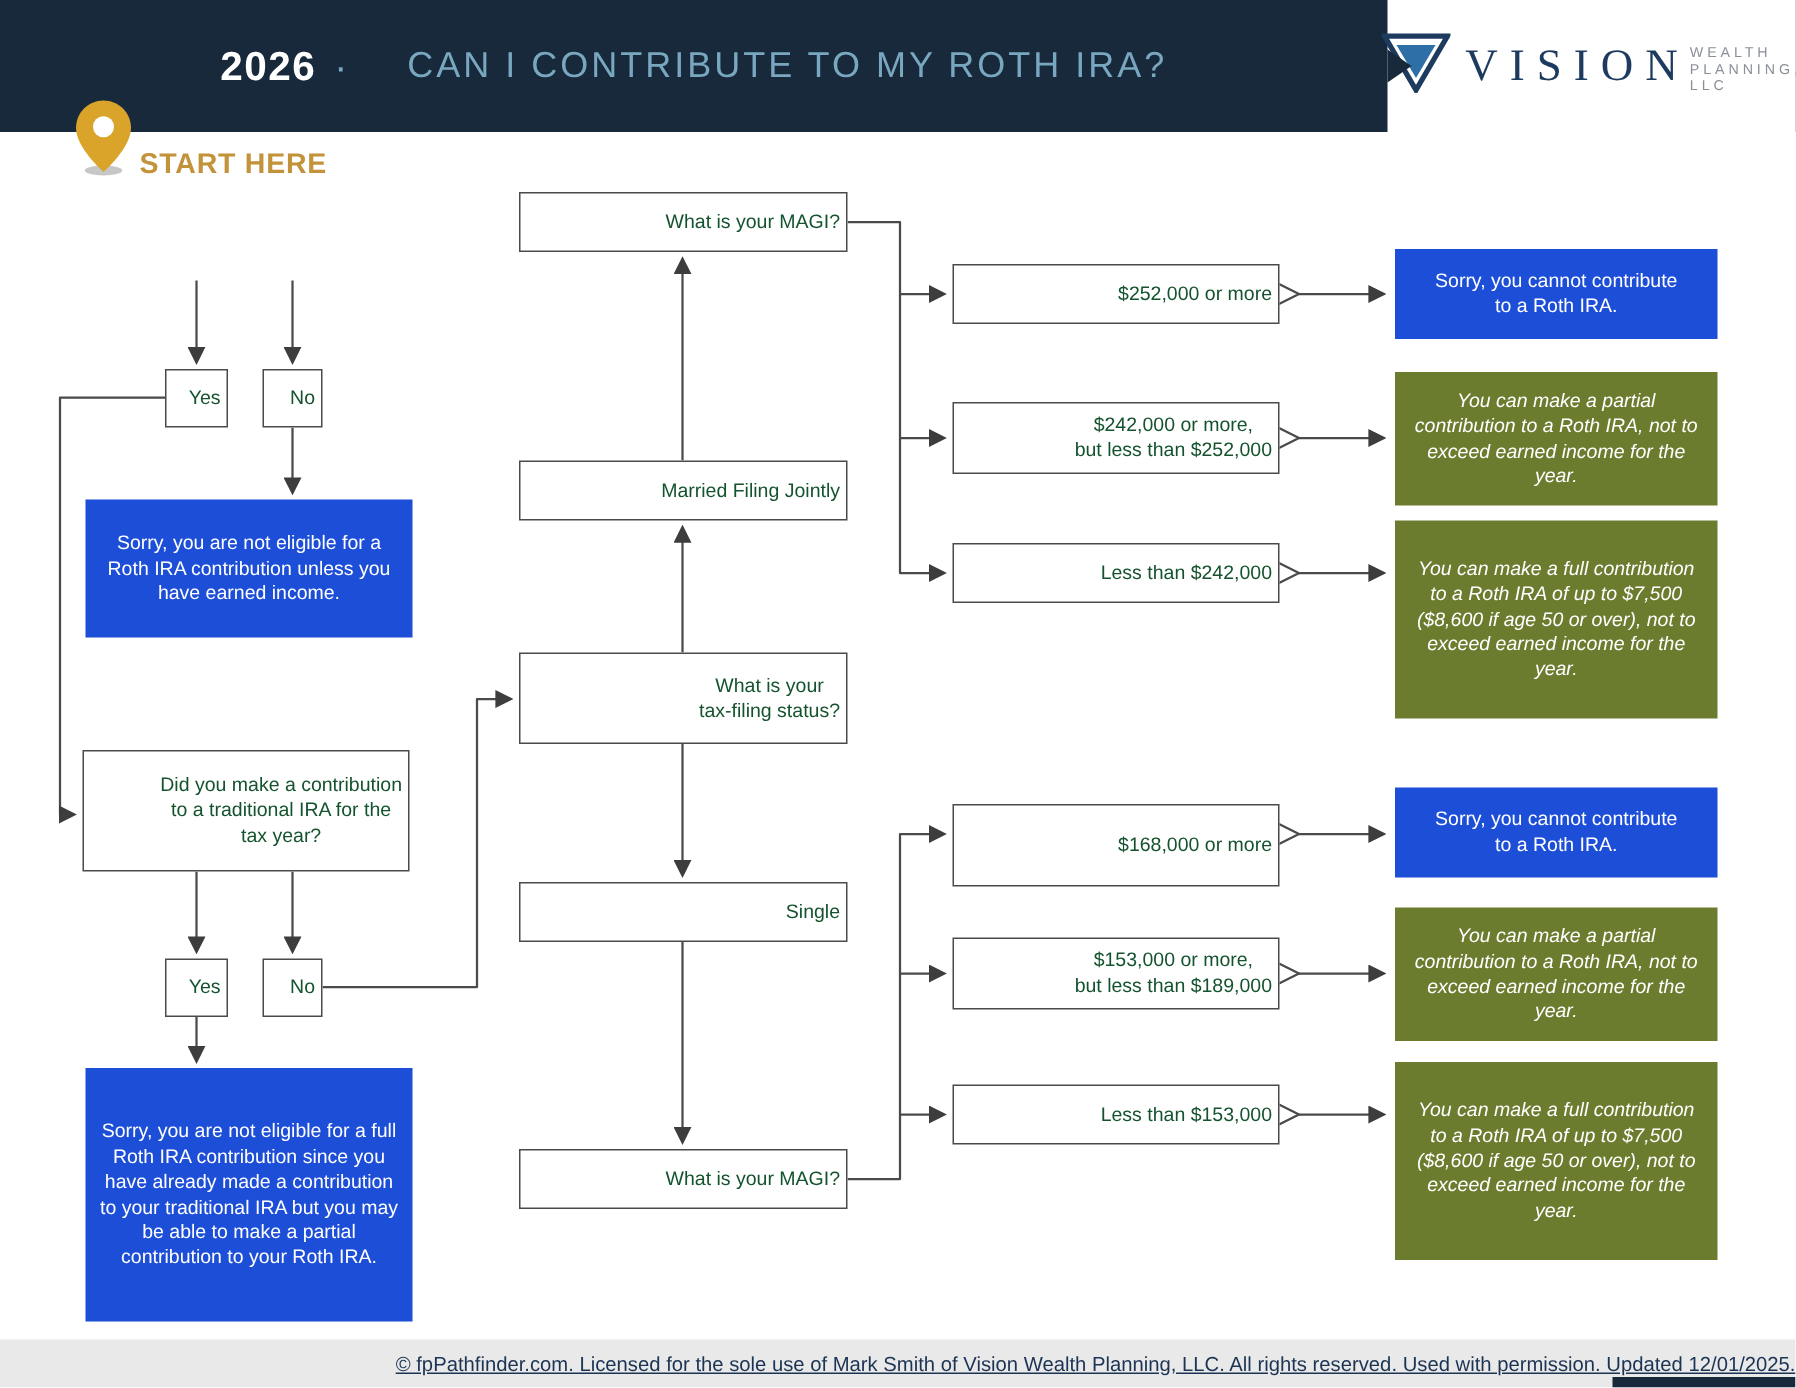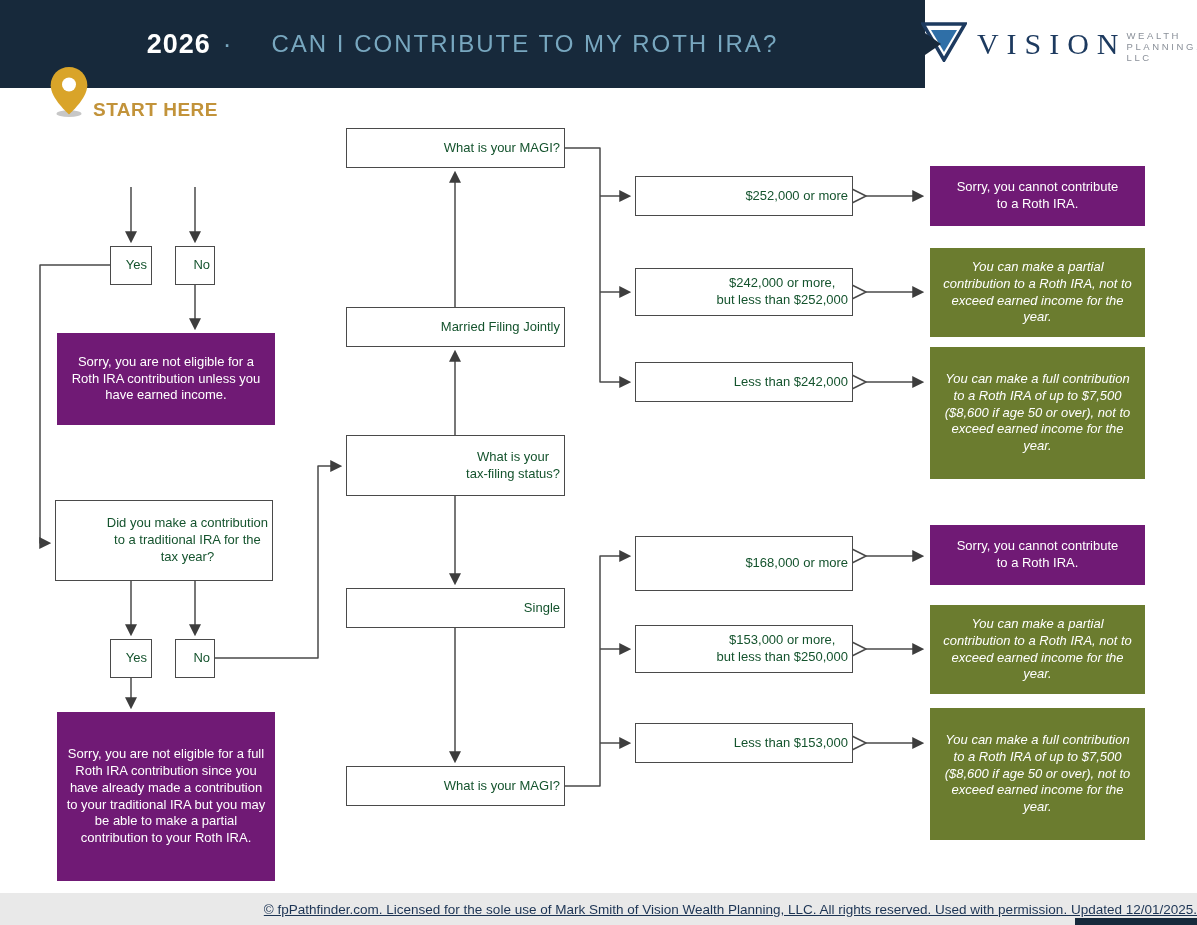--- a/index.html
+++ b/index.html
@@ -25,21 +25,21 @@
   .start-pin { position:absolute; left:49px; top:66px; }
   .start-label { position:absolute; left:93px; top:99px; font-size:19px; font-weight:700;
                  color:#c2933a; letter-spacing:0.5px; }
 
   
   .node { position:absolute; display:flex; align-items:center; justify-content:center;
           text-align:center; font-size:13px; line-height:1.3; padding:4px; }
   .node span { display:inline-block; white-space:pre-line; }
   .white { background:#ffffff; border:1.5px solid #4a4a4a; color:#14532d;justify-content:flex-end; }
   .navy  { background:#1b2c3f; color:#ffffff; }
-  .red   { background:#701a75; color:#ffffff; }
+  .red   { background:#1d4ed8; color:#ffffff; }
   .green { background:#6b7c2f; color:#ffffff;font-style:italic; }
 
   
   .wires { position:absolute; left:0; top:0; }
 
   
   .footer { position:absolute; left:0; top:893px; width:1197px; height:32px; background:#e9e9e9;
             display:flex; align-items:center; justify-content:flex-end; color:#1c3454; font-size:13.5px;text-decoration:underline; }
   .corner-bar { position:absolute; right:0; bottom:0; width:122px; height:7px; background:#17293b; }
 </style>
@@ -180,21 +180,21 @@
   </div>
   <div class="node green" style="left:930px;top:347px;width:215px;height:132px">
     <span style="max-width:196px">You can make a full contribution to a Roth IRA of up to $7,500 ($8,600 if age 50 or over), not to exceed earned income for the year.</span>
   </div>
 
   <div class="node white" style="left:635px;top:536px;width:218px;height:55px">
     <span>$168,000 or more</span>
   </div>
   <div class="node white" style="left:635px;top:625px;width:218px;height:48px">
     <span>$153,000 or more,
-but less than $250,000</span>
+but less than $189,000</span>
   </div>
   <div class="node white" style="left:635px;top:723px;width:218px;height:40px">
     <span>Less than $153,000</span>
   </div>
 
   <div class="node red" style="left:930px;top:525px;width:215px;height:60px">
     <span style="max-width:175px">Sorry, you cannot contribute to a Roth IRA.</span>
   </div>
   <div class="node green" style="left:930px;top:605px;width:215px;height:89px">
     <span style="max-width:192px">You can make a partial contribution to a Roth IRA, not to exceed earned income for the year.</span>

